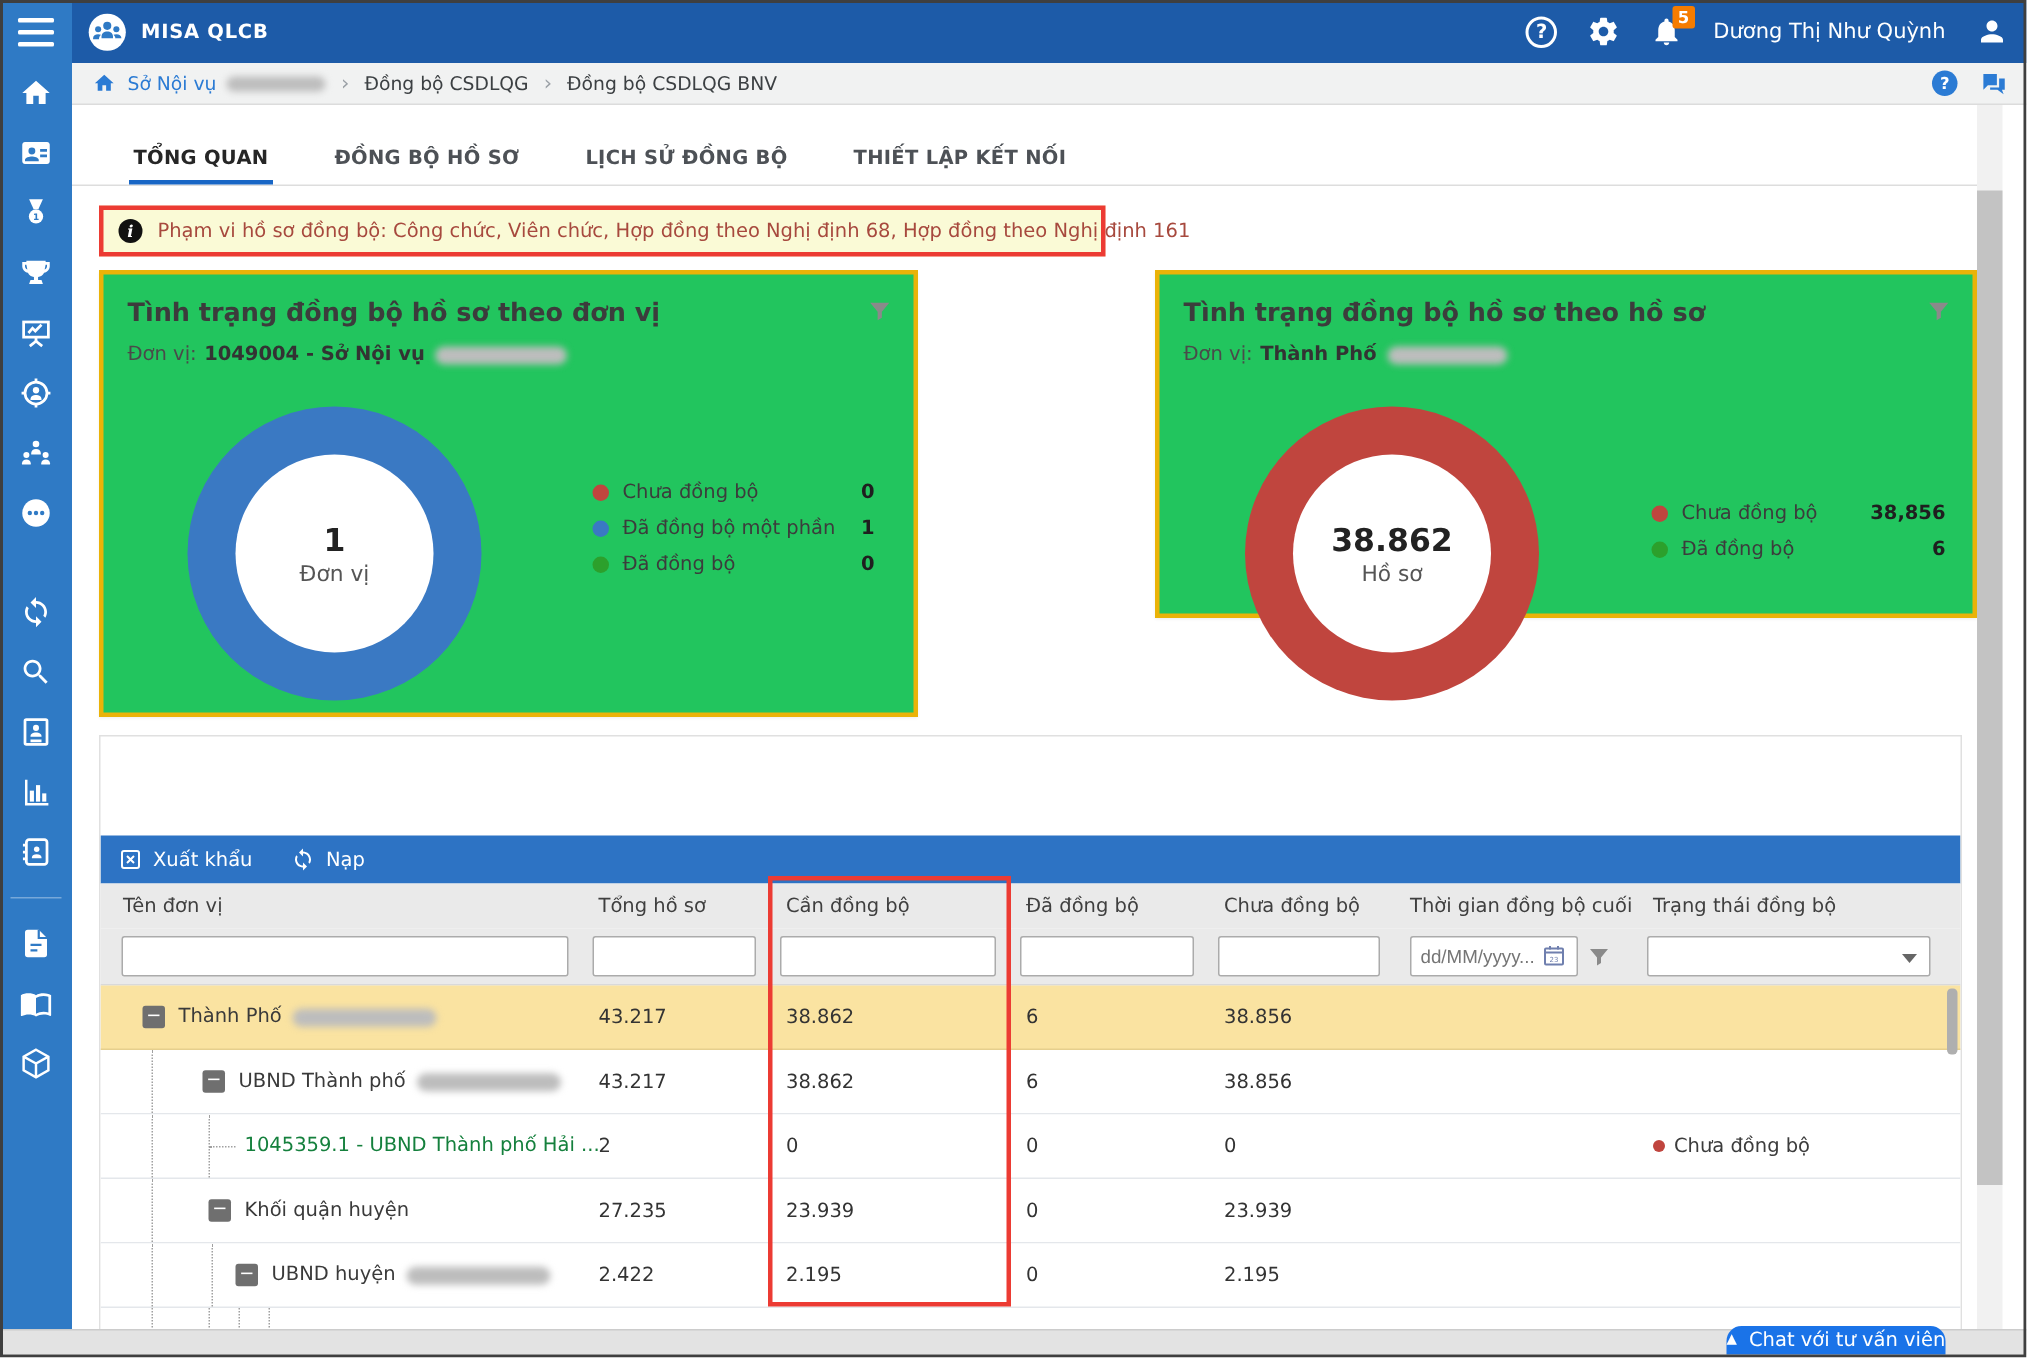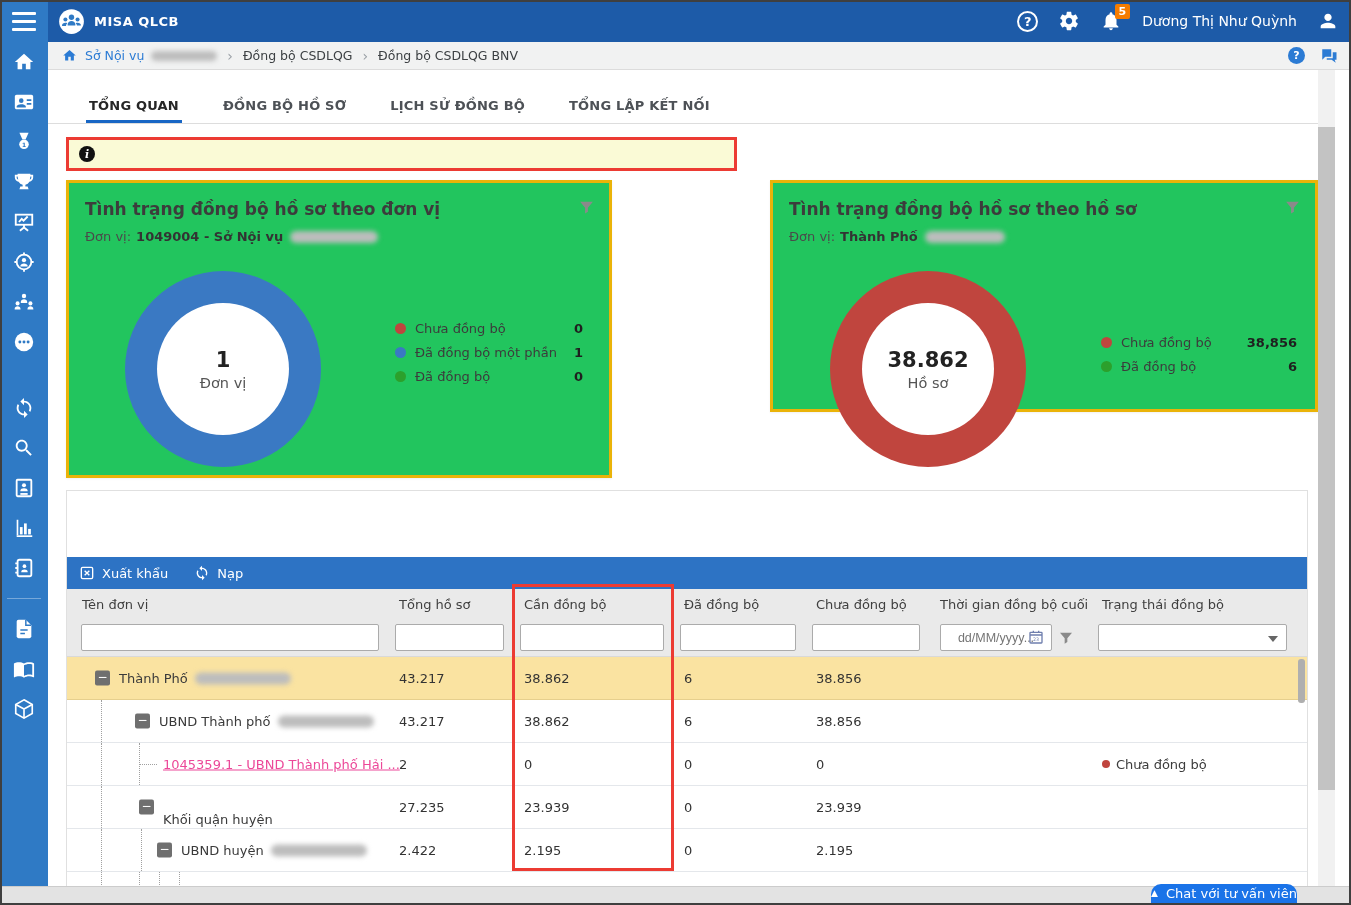--- a/index.html
+++ b/index.html
@@ -76,36 +76,36 @@
 
   .grid-head, .grid-filter, .trow { display:grid; grid-template-columns:310px 125px 160px 132px 124px 162px 1fr; padding-left:14px; padding-right:8px; }
   .grid-head { position:absolute; left:0; top:98px; width:100%; height:30px; background:#eaeaea; align-items:center; }
   .hcell { font-size:13px; color:#3f3f3f; padding-left:8px; cursor:pointer; white-space:nowrap; overflow:hidden; }
   .hcell:first-child { padding-left:1px; }
   .grid-filter { position:absolute; left:0; top:128px; width:100%; height:38px; background:#eaeaea; align-items:center; border-bottom:1px solid #d9d9d9; }
   .fcell { display:flex; align-items:center; padding-right:12px; }
   .fcell input[type=text] { flex:1; height:27px; border:1px solid #ababab; border-radius:2px; margin-left:4px; min-width:0; padding:0 6px; font-size:12.5px; background:#fff; outline:none; }
   .fcell:first-child input { margin-left:0; }
   .date-wrap { position:relative; width:112px; margin-left:4px; }
-  .date-wrap input { width:100%; height:27px; border:1px solid #ababab; border-radius:2px; padding:0 22px 0 6px; font-size:12.5px; color:#757575; background:#fff; outline:none;text-align:center; }
+  .date-wrap input { width:100%; height:27px; border:1px solid #ababab; border-radius:2px; padding:0 22px 0 6px; font-size:12.5px; color:#757575; background:#fff; outline:none; }
   .cal-icon { position:absolute; right:4px; top:5px; width:16px; height:16px; cursor:pointer; }
   .funnel-sm { width:16px; height:16px; margin-left:10px; cursor:pointer; }
   .select-box { flex:1; height:27px; background:#fff; border:1px solid #ababab; border-radius:2px; margin-left:4px; position:relative; cursor:pointer; }
   .select-box::after { content:""; position:absolute; right:8px; top:11px; border-left:5px solid transparent; border-right:5px solid transparent; border-top:6px solid #666; }
 
   .rows { position:absolute; left:0; top:166px; width:100%; }
   .trow { height:43px; border-bottom:1px solid #e4e7eb; background:#fff; align-items:center; cursor:pointer; }
   .trow.hl { background:#fae3a1; border-bottom:1px solid #e6cf8d; }
   .trow.partial { height:15px; border-bottom:none; }
   .ncell { position:relative; height:100%; }
   .guide { position:absolute; top:0; bottom:0; border-left:1px dotted #a0a0a0; }
   .elbow { position:absolute; top:50%; border-top:1px dotted #a0a0a0; }
   .expander { position:absolute; top:50%; transform:translateY(-50%); width:15px; height:15px; background:#6f6f6f; border-radius:2px; color:#fff; font-size:12px; line-height:13px; text-align:center; cursor:pointer; }
   .nlabel { position:absolute; top:50%; transform:translateY(-50%); white-space:nowrap; color:#3a3a3a; font-size:13px; display:flex; align-items:center; }
-  .nlabel.link { color:#ec4899;text-decoration:underline; }
+  .nlabel.link { color:#15803d; }
   .ccell { font-size:13px; color:#333; padding-left:8px; }
   .scell { display:flex; align-items:center; gap:6px; padding-left:8px; font-size:13px; color:#3c3c3c; }
   .sdot { width:8px; height:8px; border-radius:50%; }
 
   .blur-redact { display:inline-block; height:12px; background:#bdbdbd; border-radius:6px; filter:blur(2.5px); margin-left:7px; }
   .inner-scroll { position:absolute; right:2px; top:168px; width:7px; height:44px; background:#afafaf; border-radius:3px; cursor:pointer; }
 
   
   .anno-col { position:absolute; left:512px; top:584px; width:162px; height:287px; border:3px solid #ec3b33; z-index:50; pointer-events:none; }
 
@@ -305,25 +305,26 @@
           <path d="M12 12l9-5M12 12L3 7M12 12v10"></path>
         </g>
       </svg>
     </div>
 </div>
 
 <div class="tabs-row">
     <div class="tab active">TỔNG QUAN</div>
     <div class="tab">ĐỒNG BỘ HỒ SƠ</div>
     <div class="tab">LỊCH SỬ ĐỒNG BỘ</div>
-    <div class="tab">TỔNG LẬP KẾT NỐI</div>
+    <div class="tab">THIẾT LẬP KẾT NỐI</div>
   </div>
 
 <div class="info-banner">
   <div class="info-icon">i</div>
+  <div class="info-text">Phạm vi hồ sơ đồng bộ: Công chức, Viên chức, Hợp đồng theo Nghị định 68, Hợp đồng theo Nghị định 161</div>
 </div>
 
 <div class="card card1">
   <div class="card-title">Tình trạng đồng bộ hồ sơ theo đơn vị</div>
   <svg class="card-filter" viewBox="0 0 24 24">
       <path fill="#8a8a8a" d="M3 4h18l-7 8.5V18l-4 2.5V12.5L3 4z"></path>
     </svg>
   <div class="card-sub">
     <span>Đơn vị:</span>
       <b>1049004 - Sở Nội vụ</b>
@@ -489,21 +490,21 @@
         <div class="ccell"></div>
         <div class="scell">
           <span class="sdot" style="background: rgb(192, 69, 62);"></span>
           <span>Chưa đồng bộ</span>
         </div>
       </div>
       <div class="trow">
         <div class="ncell">
           <span class="guide" style="left: 20px;"></span>
           <span class="expander" style="left: 58px;">−</span>
-          <span class="nlabel" style="left: 82px; margin-top: 12px;">Khối quận huyện</span>
+          <span class="nlabel" style="left: 82px;">Khối quận huyện</span>
         </div>
         <div class="ccell">27.235</div>
         <div class="ccell">23.939</div>
         <div class="ccell">0</div>
         <div class="ccell">23.939</div>
         <div class="ccell"></div>
         <div class="scell"></div>
       </div>
       <div class="trow">
         <div class="ncell">

